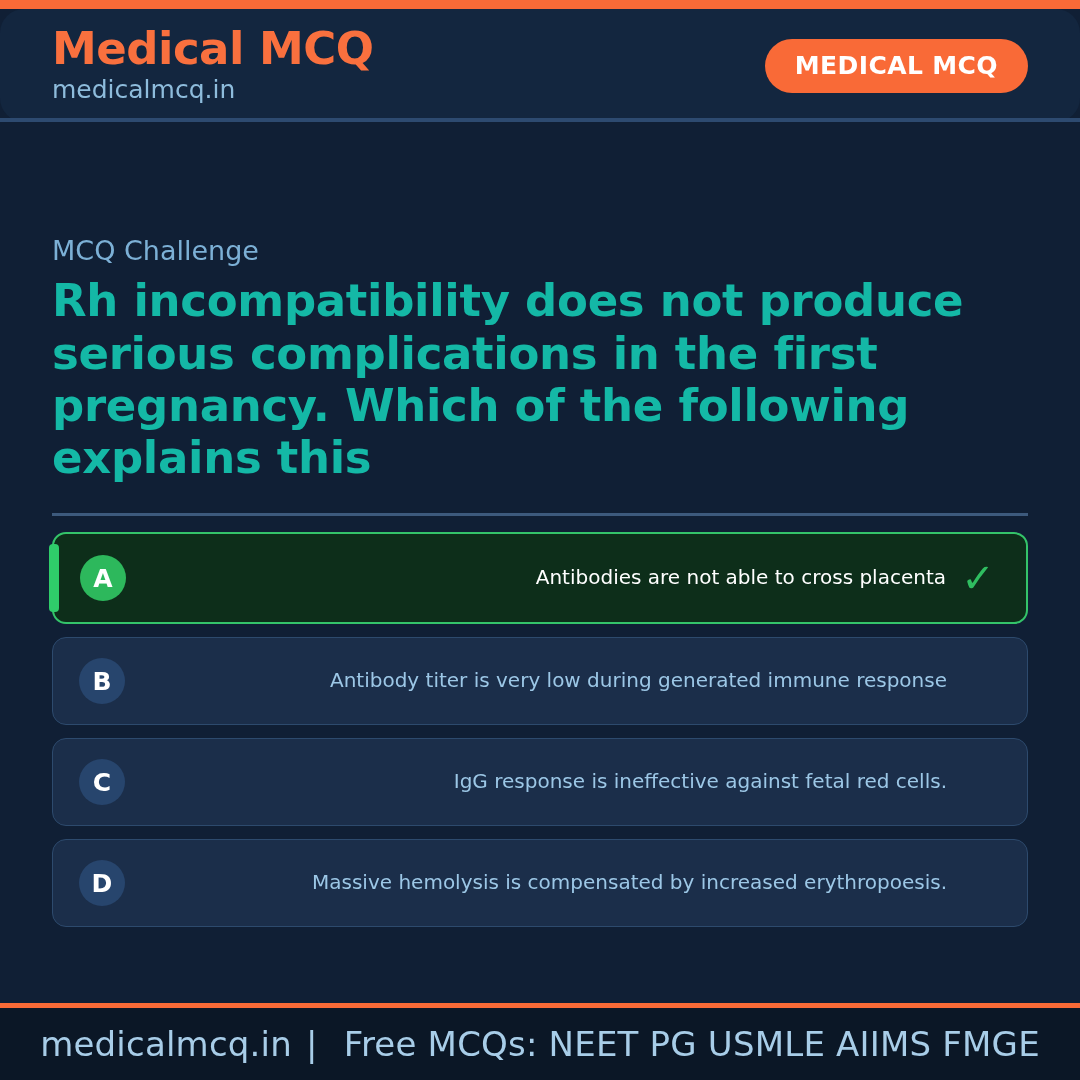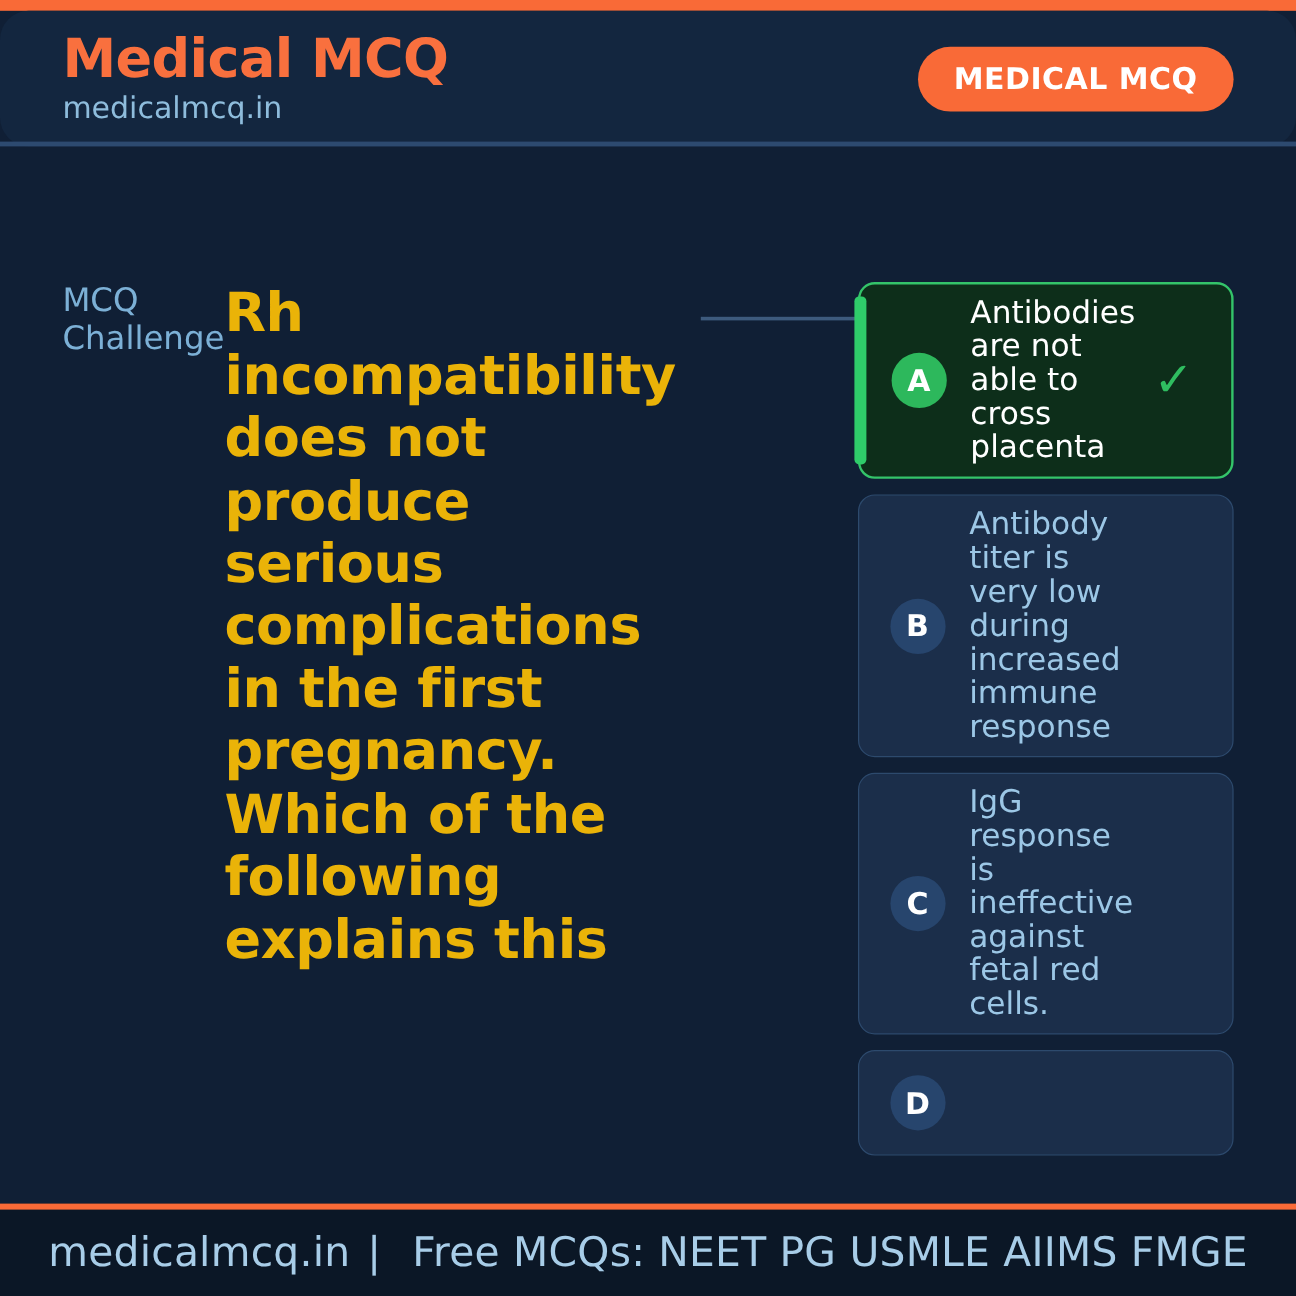--- a/index.html
+++ b/index.html
@@ -75,35 +75,35 @@
     padding: 12px 30px 13px 30px;
     border-radius: 30px;
     white-space: nowrap;
   }
 
   
   .main {
     flex: 1 1 auto;
     padding: 113px 52px 18px 52px;
     display: flex;
-    flex-direction: row;
+    flex-direction: column;
     min-height: 0;
   }
 
   .eyebrow {
     font-size: 27px;
     color: #7cb0d6;
     line-height: 1.2;
     margin-bottom: 8px;
   }
 
   .question {
     font-size: 45px;
     font-weight: bold;
-    color: #eab308;
+    color: #14b8a6;
     line-height: 1.16;
     letter-spacing: -0.3px;
     max-width: 960px;
   }
 
   .divider {
     height: 3px;
     background: #3d5a7d;
     margin: 29px 0 16px 0;
     width: 100%;
@@ -139,25 +139,26 @@
     color: #ffffff;
     font-size: 25px;
     font-weight: bold;
     display: flex;
     align-items: center;
     justify-content: center;
     margin-right: 20px;
   }
 
   .option .otext {
-    font-size: 26px;
+    font-size: 20px;
     color: #9cc7e6;
     line-height: 1.08;
     flex: 1 1 auto;
     padding-right: 10px;
+    text-align: right;
   }
 
   .option .check {
     flex: 0 0 auto;
     width: 44px;
     font-size: 40px;
     color: #2fbd60;
     text-align: center;
     line-height: 1;
     visibility: hidden;
@@ -225,32 +226,33 @@
   <div class="options">
 
     <div class="option correct">
       <div class="badge">A</div>
       <div class="otext">Antibodies are not able to cross placenta</div>
       <div class="check">✓</div>
     </div>
 
     <div class="option">
       <div class="badge">B</div>
-      <div class="otext">Antibody titer is very low during increased immune response</div>
+      <div class="otext">Antibody titer is very low during generated immune response</div>
       <div class="check">✓</div>
     </div>
 
     <div class="option">
       <div class="badge">C</div>
       <div class="otext">IgG response is ineffective against fetal red cells.</div>
       <div class="check">✓</div>
     </div>
 
     <div class="option">
       <div class="badge">D</div>
+      <div class="otext">Massive hemolysis is compensated by increased erythropoesis.</div>
       <div class="check">✓</div>
     </div>
 
   </div>
 </div>
 
 <div class="footer">
   <div class="footer-text">
     <span>medicalmcq.in</span><span class="footer-sep">|</span><span class="footer-tag">Free MCQs: NEET PG  USMLE  AIIMS  FMGE</span>
   </div>

